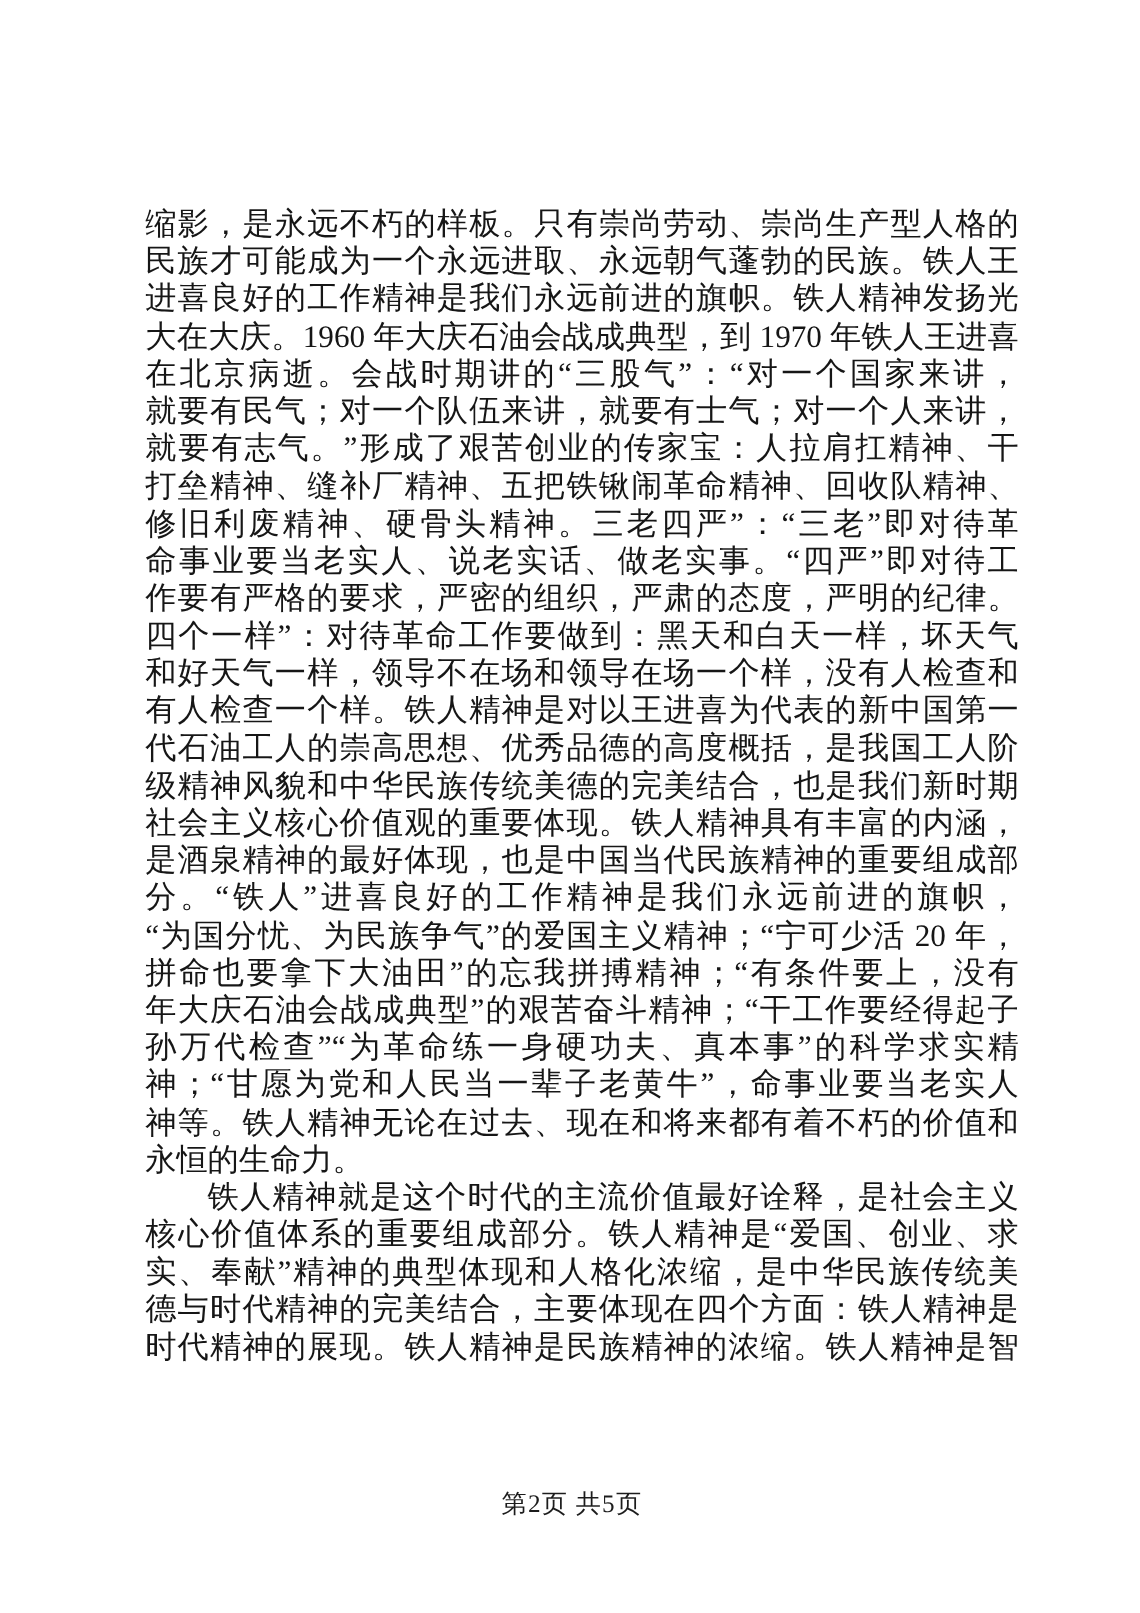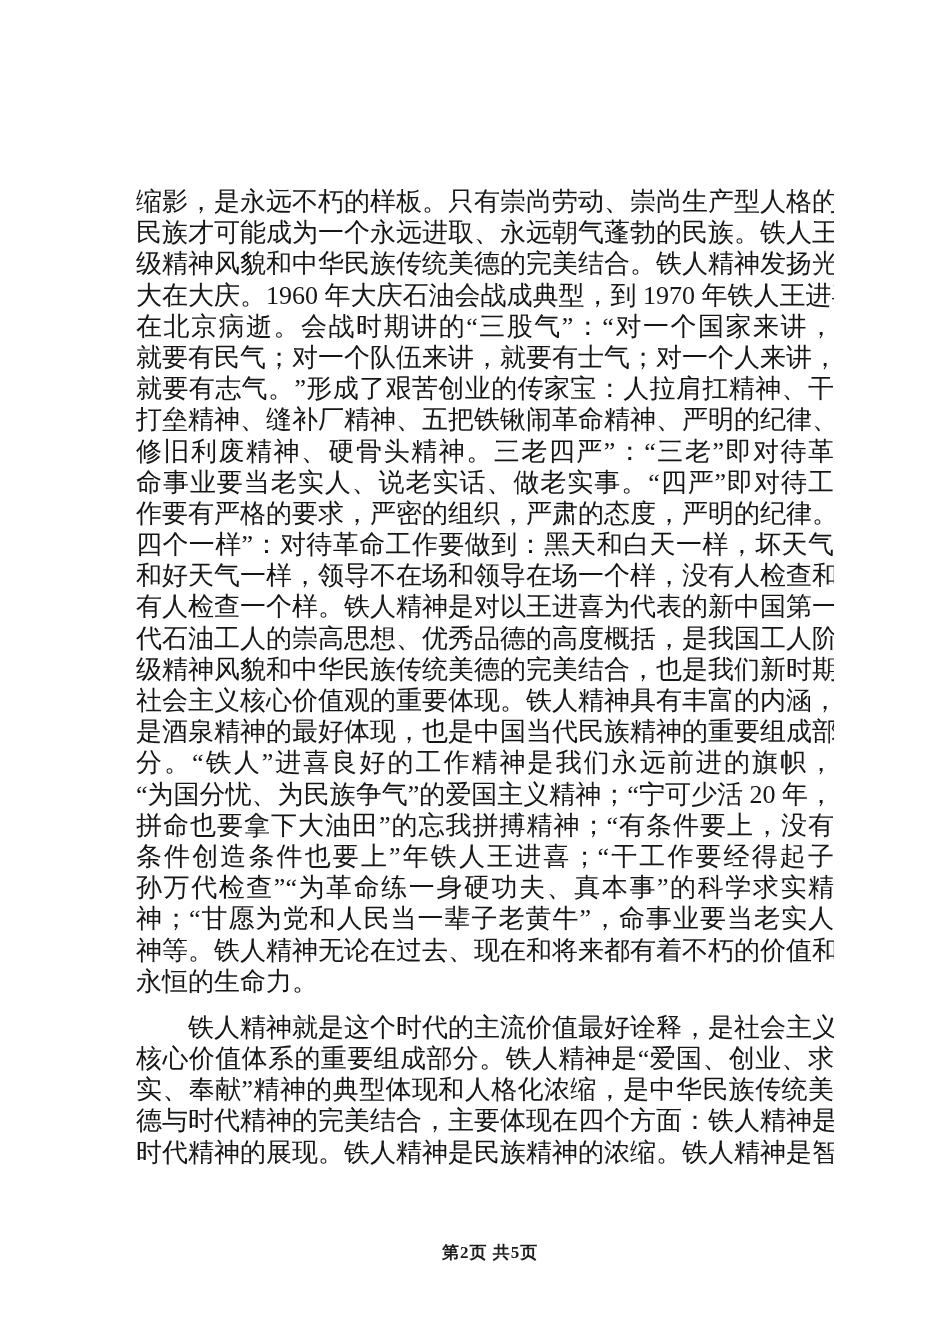--- a/index.html
+++ b/index.html
@@ -19,69 +19,68 @@
     position: absolute;
     left: 121px;
     top: 171px;
     width: 728px;
     font-size: 26px;
     line-height: 31.2px;
     color: #161616;
     font-weight: 400;
     -webkit-font-smoothing: antialiased;
   }
-  .para { margin: 15px; padding: 0; }
+  .para { margin: 0; padding: 0; }
   .line {
     text-align: justify;
     text-align-last: justify;
     height: 31.2px;
     overflow: hidden;
     white-space: nowrap;
   }
   .line.flush { text-align-last: left; }
   .line.indent { text-indent: 52px; }
   .footer {
     position: absolute;
-    left: 442px;
+    left: 418px;
     top: 1243px;
-    font-size: 17px;
+    font-size: 21px;
     line-height: 20px;
     color: #1c1c1c;
     letter-spacing: 1px;
-    font-weight: bold;
   }
 </style>
 </head>
 <body>
 
 <div class="page">
   <div class="content">
       <div class="para">
         <div class="line">缩影，是永远不朽的样板。只有崇尚劳动、崇尚生产型人格的</div>
         <div class="line">民族才可能成为一个永远进取、永远朝气蓬勃的民族。铁人王</div>
-        <div class="line">级精神风貌和中华民族传统美德的完美结合。铁人精神发扬光</div>
+        <div class="line">进喜良好的工作精神是我们永远前进的旗帜。铁人精神发扬光</div>
         <div class="line">大在大庆。1960 年大庆石油会战成典型，到 1970 年铁人王进喜</div>
         <div class="line">在北京病逝。会战时期讲的“三股气”：“对一个国家来讲，</div>
         <div class="line">就要有民气；对一个队伍来讲，就要有士气；对一个人来讲，</div>
         <div class="line">就要有志气。”形成了艰苦创业的传家宝：人拉肩扛精神、干</div>
-        <div class="line">打垒精神、缝补厂精神、五把铁锹闹革命精神、严明的纪律、</div>
+        <div class="line">打垒精神、缝补厂精神、五把铁锹闹革命精神、回收队精神、</div>
         <div class="line">修旧利废精神、硬骨头精神。三老四严”：“三老”即对待革</div>
         <div class="line">命事业要当老实人、说老实话、做老实事。“四严”即对待工</div>
         <div class="line">作要有严格的要求，严密的组织，严肃的态度，严明的纪律。</div>
         <div class="line">四个一样”：对待革命工作要做到：黑天和白天一样，坏天气</div>
         <div class="line">和好天气一样，领导不在场和领导在场一个样，没有人检查和</div>
         <div class="line">有人检查一个样。铁人精神是对以王进喜为代表的新中国第一</div>
         <div class="line">代石油工人的崇高思想、优秀品德的高度概括，是我国工人阶</div>
         <div class="line">级精神风貌和中华民族传统美德的完美结合，也是我们新时期</div>
         <div class="line">社会主义核心价值观的重要体现。铁人精神具有丰富的内涵，</div>
         <div class="line">是酒泉精神的最好体现，也是中国当代民族精神的重要组成部</div>
         <div class="line">分。“铁人”进喜良好的工作精神是我们永远前进的旗帜，</div>
         <div class="line">“为国分忧、为民族争气”的爱国主义精神；“宁可少活 20 年，</div>
         <div class="line">拼命也要拿下大油田”的忘我拼搏精神；“有条件要上，没有</div>
-        <div class="line">条件创造条件也要上”年铁人王进喜；“干工作要经得起子</div>
+        <div class="line">年大庆石油会战成典型”的艰苦奋斗精神；“干工作要经得起子</div>
         <div class="line">孙万代检查”“为革命练一身硬功夫、真本事”的科学求实精</div>
         <div class="line">神；“甘愿为党和人民当一辈子老黄牛”，命事业要当老实人</div>
         <div class="line">神等。铁人精神无论在过去、现在和将来都有着不朽的价值和</div>
         <div class="line flush">永恒的生命力。</div>
       </div>
       <div class="para">
         <div class="line indent">铁人精神就是这个时代的主流价值最好诠释，是社会主义</div>
         <div class="line">核心价值体系的重要组成部分。铁人精神是“爱国、创业、求</div>
         <div class="line">实、奉献”精神的典型体现和人格化浓缩，是中华民族传统美</div>
         <div class="line">德与时代精神的完美结合，主要体现在四个方面：铁人精神是</div>

